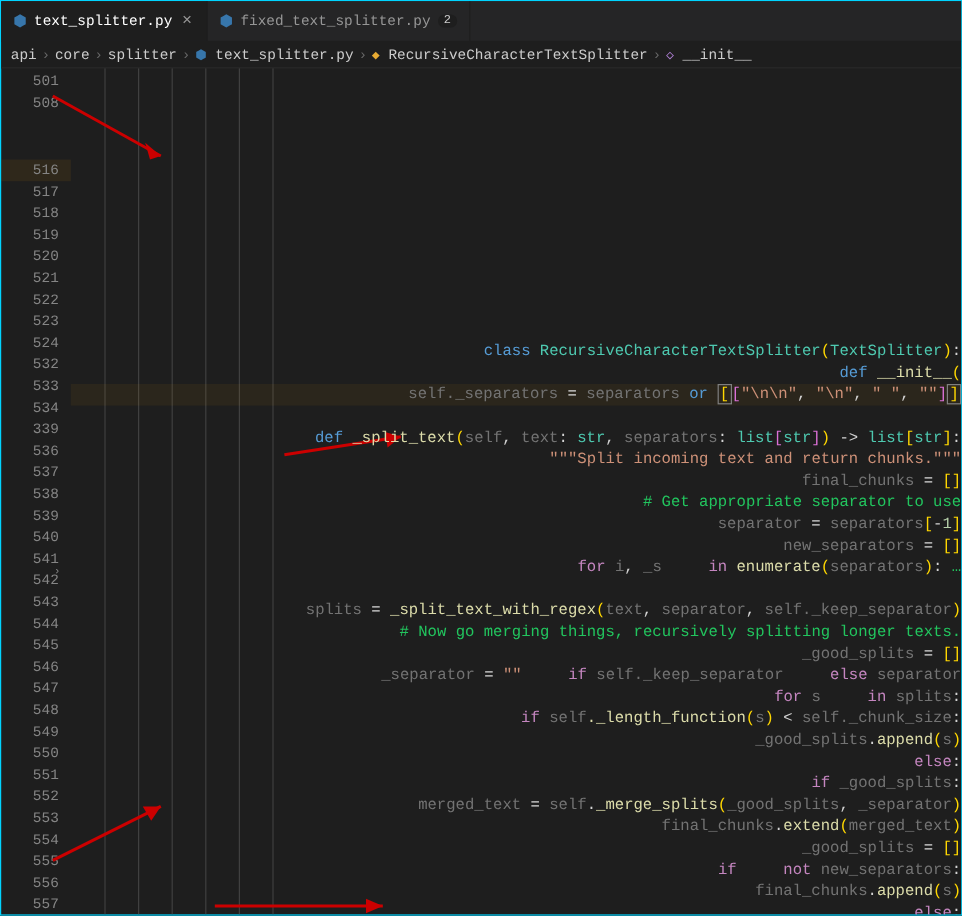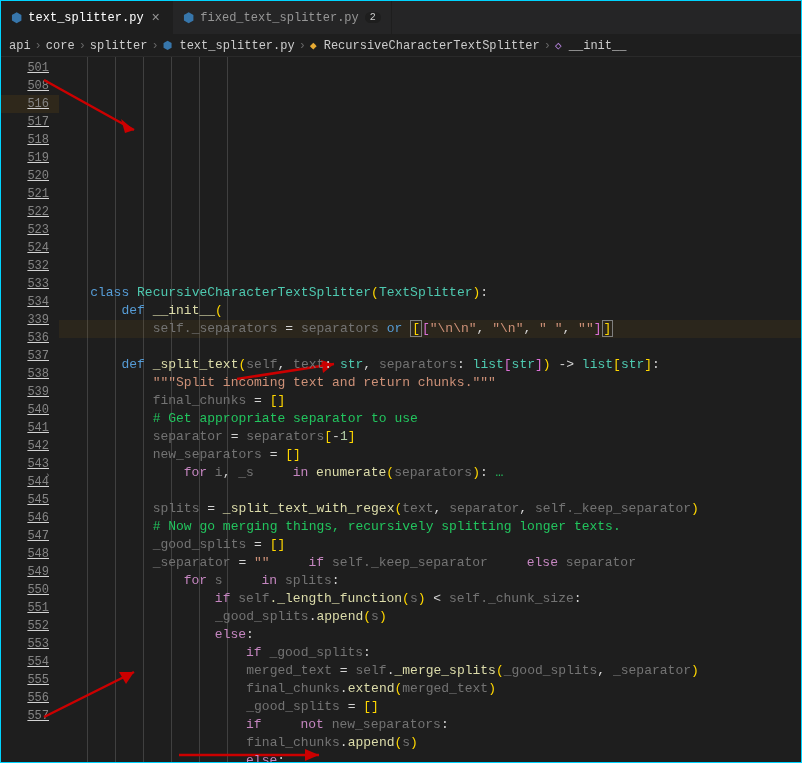--- a/index.html
+++ b/index.html
@@ -39,29 +39,29 @@
 }
 .breadcrumbs .sep { color:#666; }
 .breadcrumbs .crumb-icon { font-size:11px; }
 .breadcrumbs .py { color:#3776ab; }
 .breadcrumbs .cls { color:#e8ab33; }
 .breadcrumbs .fn { color:#b180d7; }
 .editor {
   display:flex; height:calc(100% - 56px); position:relative;
 }
 .gutter {
-  width:58px; flex-shrink:0; padding-top:2px;text-decoration:underline;
+  width:58px; flex-shrink:0; padding-top:2px;
 }
 .gutter .ln {
   height:18px; line-height:18px; text-align:right; padding-right:10px;
   color:#858585; font-size:12px;
 }
-.gutter .ln.hl { background:rgba(255,170,0,0.08); }
+.gutter .ln.hl { background:rgba(255,170,0,0.08);margin-top:38px; }
 .code {
-  flex:1; padding-top:2px; white-space:pre; position:relative;
+  flex:1; padding-top:2px; white-space:pre; position:relative;text-align:right;
 }
 .code .row { height:18px; line-height:18px; position:relative; }
 .code .row.hl { background:rgba(255,170,0,0.06); }
 .kw { color:#569cd6; }
 .kwc { color:#c586c0;margin-left:31px; }
 .cls { color:#4ec9b0; }
 .fn { color:#dcdcaa; }
 .s { color:#ce9178; }
 .c { color:#22c55e; }
 .n { color:#b5cea8; }

